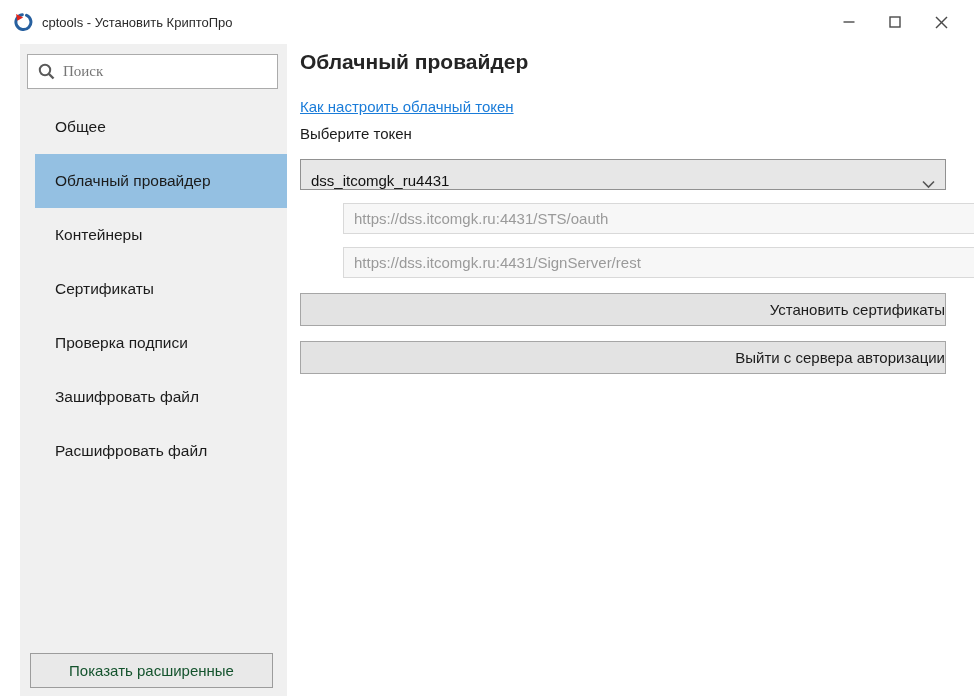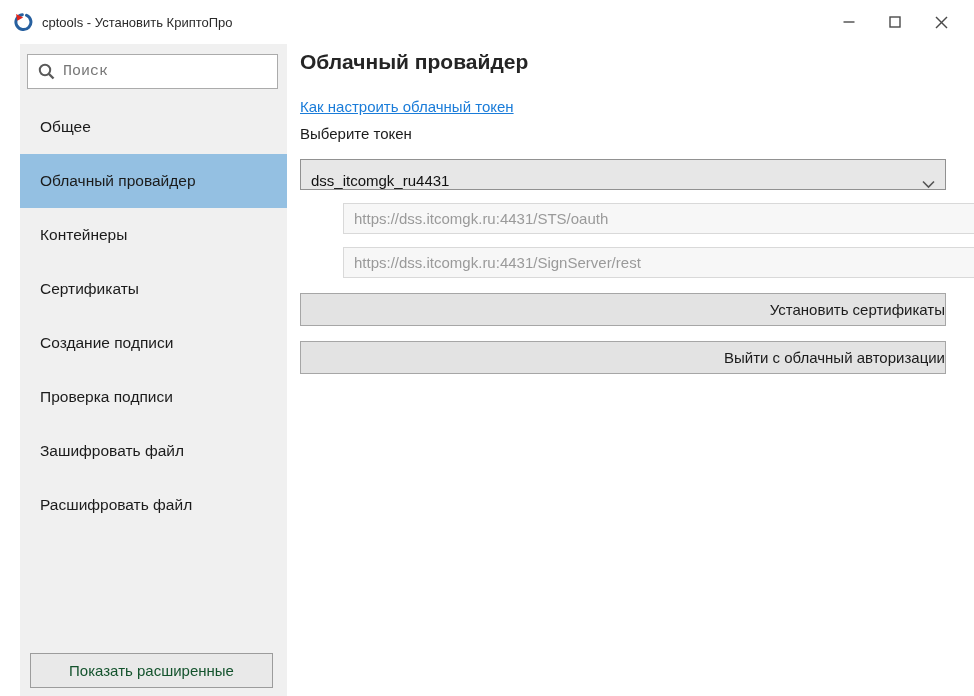--- a/index.html
+++ b/index.html
@@ -18,23 +18,23 @@
   .win-btn svg { display:block; }
 
   
   .sidebar { position:absolute; left:20px; top:44px; width:267px; height:652px;
     background:var(--sidebar-bg,#f0f0f0); }
   .searchbox { position:absolute; left:7px; right:9px; top:10px; height:35px;
     background:#fff; border:1px solid #ababab; display:flex; align-items:center; }
   .searchbox svg { margin:0 8px 0 10px; flex:0 0 auto; }
   .searchbox input { border:none; outline:none; flex:1; font-size:15px;
     color:#000000; background:transparent;
-    font-family:Liberation Mono, monospace; }
+    font-family:Liberation Serif, serif; }
   .searchbox input::placeholder { color:#767676; }
-  .nav { position:absolute; left:0; right:0; top:56px; }
+  .nav { position:absolute; left:0; right:0; top:56px;padding-left:15px; }
   .nav-item { height:54px; display:flex; align-items:center; padding-left:20px;
     font-size:15.5px; color:#1b1b1b; cursor:default; }
   .nav-item.selected { background:var(--accent,#94c0e2); }
   .adv-btn { position:absolute; left:10px; bottom:8px; width:243px; height:35px;
     background:#e9e9e9; border:1px solid #9c9c9c; font-size:15px; color:#14532d;
     display:flex; align-items:center; justify-content:center; cursor:default;
     font-family:"Liberation Sans","DejaVu Sans",sans-serif; }
 
   
   .main { position:absolute; left:300px; top:44px; width:646px; }
@@ -102,23 +102,20 @@
       <div class="nav-item selected">
         <span>Облачный провайдер</span>
       </div>
       <div class="nav-item">
         <span>Контейнеры</span>
       </div>
       <div class="nav-item">
         <span>Сертификаты</span>
       </div>
       <div class="nav-item">
-        <span>Создание подписи</span>
-      </div>
-      <div class="nav-item">
         <span>Проверка подписи</span>
       </div>
       <div class="nav-item">
         <span>Зашифровать файл</span>
       </div>
       <div class="nav-item">
         <span>Расшифровать файл</span>
       </div>
     </div>
     <button class="adv-btn">Показать расширенные</button>
@@ -130,16 +127,16 @@
     <div class="field-label">Выберите токен</div>
     <div class="combo">
       <span class="combo-value">dss_itcomgk_ru4431</span>
       <svg width="13" height="9" viewBox="0 0 13 9">
         <polyline points="1,1.5 6.5,7 12,1.5" fill="none" stroke="#555" stroke-width="1.6"></polyline>
       </svg>
     </div>
     <input class="url-input" type="text" readonly="" value="https://dss.itcomgk.ru:4431/STS/oauth" style="">
     <input class="url-input" type="text" readonly="" value="https://dss.itcomgk.ru:4431/SignServer/rest" style="">
     <button class="wide-btn">Установить сертификаты</button>
-    <button class="wide-btn">Выйти с облачный авторизации</button>
+    <button class="wide-btn">Выйти с сервера авторизации</button>
   </div>
 
 </div>
 
 </body></html>

